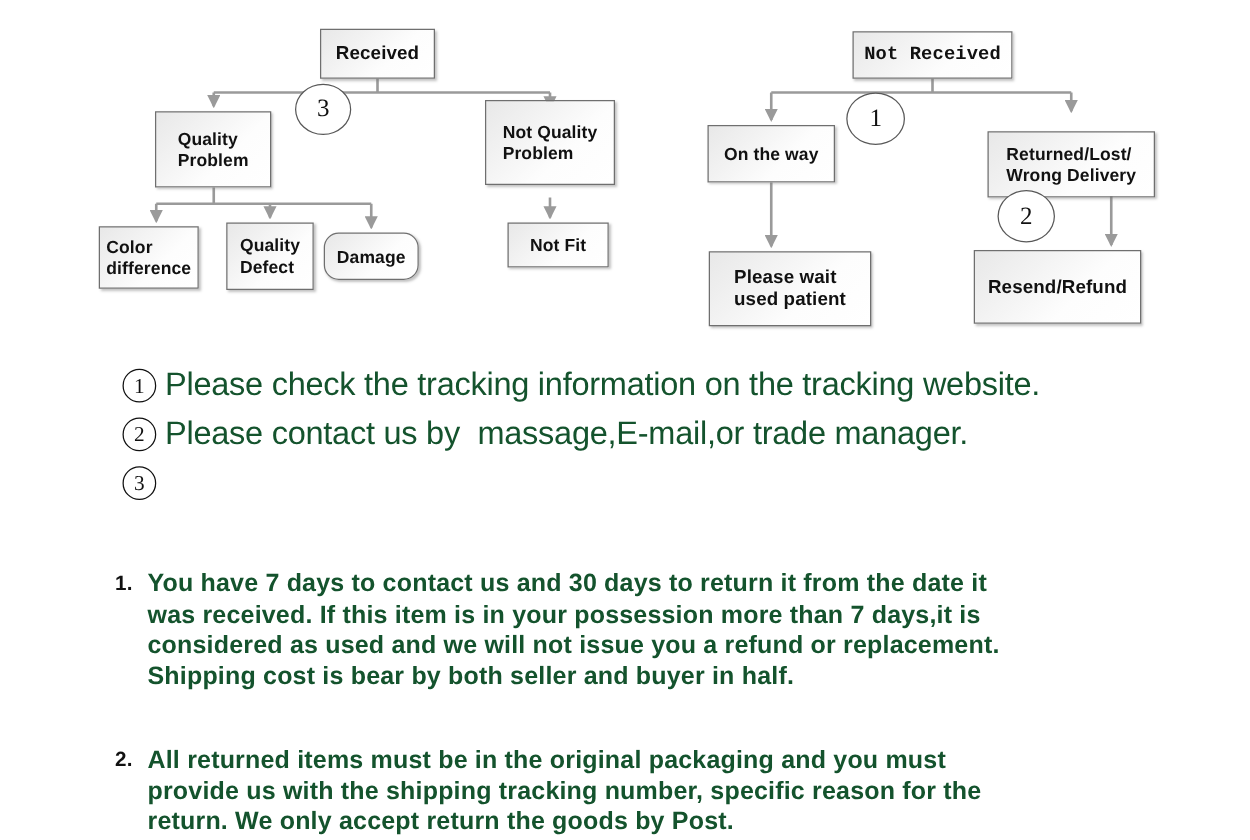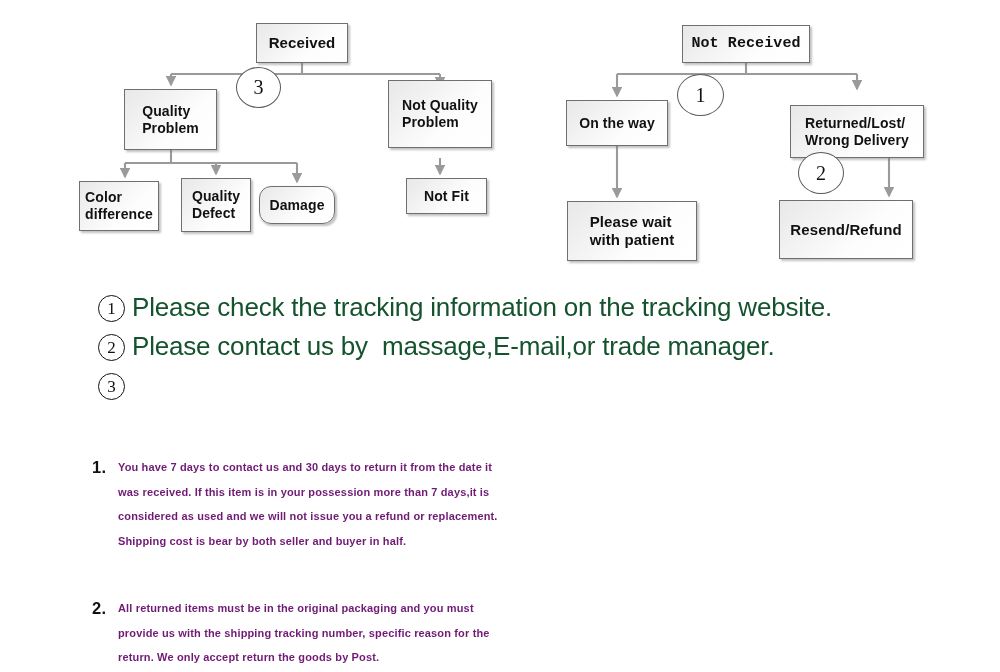--- a/index.html
+++ b/index.html
@@ -121,23 +121,23 @@
     flex: 0 0 26px;
     font-family: "Liberation Sans", sans-serif;
     font-size: 16.5px;
     font-weight: bold;
     color: #111;
     line-height: 24.5px;
     letter-spacing: 0.2px;
   }
   .policy-lines {
     font-family: "Liberation Sans", sans-serif;
-    font-size: 11px;
+    font-size: 20px;
     font-weight: bold;
-    color: #701a75;
+    color: #14532d;
     line-height: 24.5px;
     letter-spacing: 0.15px;
     white-space: pre-line;
   }
 </style>
 </head>
 <body>
 
 <div id="stage">
 
@@ -184,21 +184,21 @@
 difference</div>
     <div class="node" style="left: 181px; top: 178px; width: 70px; height: 54px; font-size: 14px;">Quality
 Defect</div>
     <div class="node" style="left: 259px; top: 186px; width: 76px; height: 38px; font-size: 14px; border-radius: 12px;">Damage</div>
     <div class="node" style="left: 406px; top: 178px; width: 81px; height: 36px; font-size: 14px;">Not Fit</div>
     <div class="node" style="left: 682px; top: 25px; width: 128px; height: 38px; font-size: 15px; font-family: Liberation Mono, monospace;">Not  Received</div>
     <div class="node" style="left: 566px; top: 100px; width: 102px; height: 46px; font-size: 14px;">On the way</div>
     <div class="node" style="left: 790px; top: 93px; width: 134px; height: 53px; font-size: 14px; margin-top: 12px;">Returned/Lost/
 Wrong Delivery</div>
     <div class="node" style="left: 567px; top: 201px; width: 130px; height: 60px; font-size: 15px;">Please wait
-with patient</div>
+used patient</div>
     <div class="node" style="left: 779px; top: 200px; width: 134px; height: 59px; font-size: 15px;">Resend/Refund</div>
 
     <div class="marker" style="left: 236px; top: 67px; width: 45px; height: 41px; font-size: 20px;">3</div>
     <div class="marker" style="left: 677px; top: 74px; width: 47px; height: 42px; font-size: 20px;">1</div>
     <div class="marker" style="left: 798px; top: 152px; width: 46px; height: 42px; font-size: 20px;">2</div>
   </div>
 
   <div id="instructions">
     <div class="instr-row">
       <span class="instr-num">1</span>

